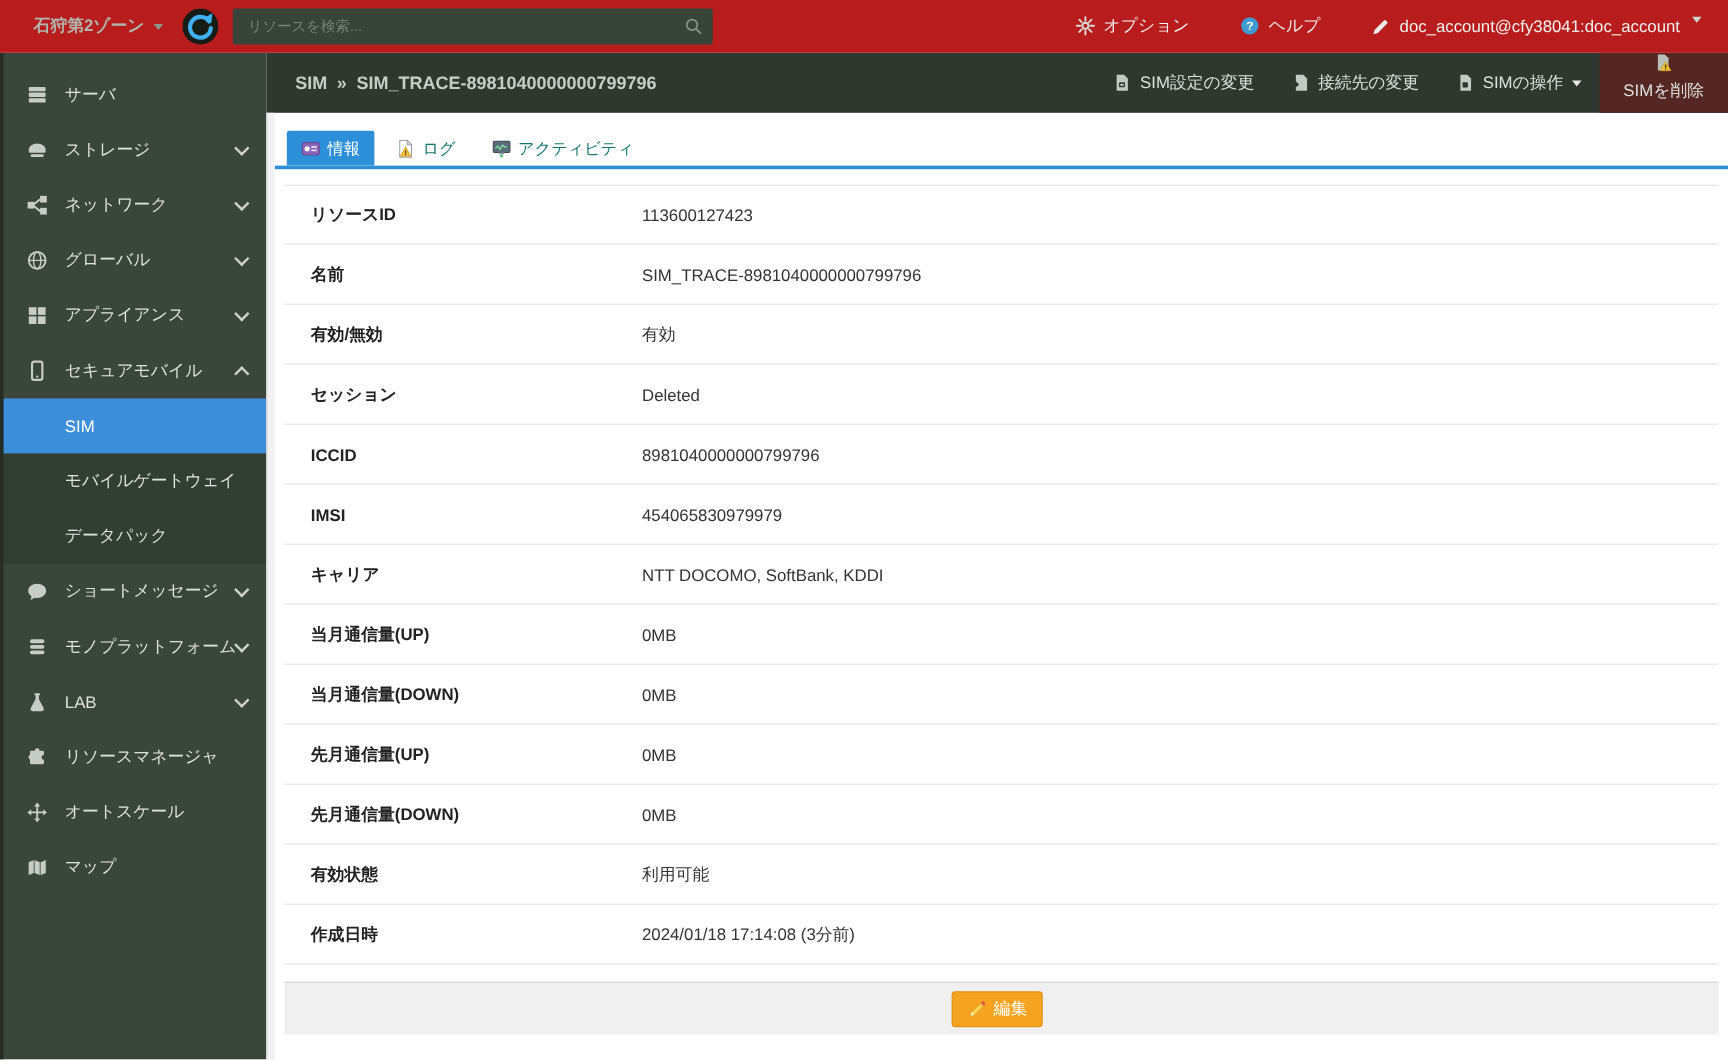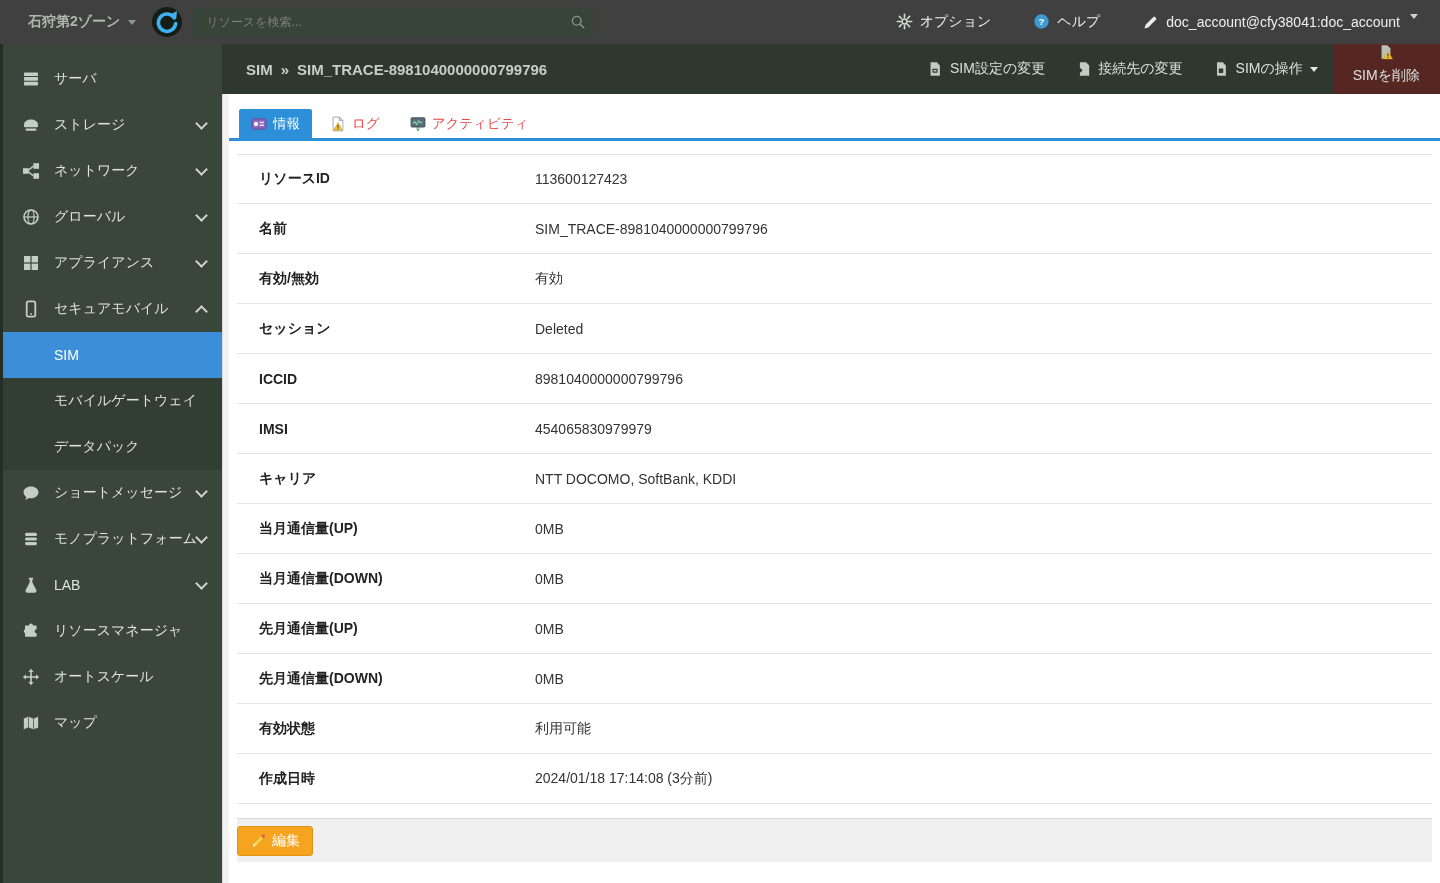--- a/index.html
+++ b/index.html
@@ -1,21 +1,21 @@
 <!DOCTYPE html>
 <html><head>
 <meta charset="utf-8">
 <style>
   html,body{margin:0;padding:0;width:1440px;height:883px;overflow:hidden;
     font-family:"Liberation Sans","DejaVu Sans",sans-serif;background:#fff;}
   .page{position:relative;width:1440px;height:883px;}
   button{font-family:inherit;}
 
   
-  .topbar{position:absolute;left:0;top:0;width:1440px;height:44px;background:#404040;
+  .topbar{position:absolute;left:0;top:0;width:1440px;height:44px;background:#b91c1c;
     display:flex;align-items:center;color:#b9c1b9;font-size:14px;z-index:10;}
   .zone{display:flex;align-items:center;gap:8px;padding:0 14px 0 20px;height:100%;cursor:pointer;}
   .zone .zlabel{color:#aeb6ae;font-weight:bold;}
   .tri{width:0;height:0;border-left:4px solid transparent;border-right:4px solid transparent;
     border-top:5px solid #8d968d;display:inline-block;}
   .refresh{width:30px;height:30px;border:none;border-radius:50%;background:transparent;padding:0;
     margin:0 6px 0 2px;cursor:pointer;}
   .refresh svg{width:30px;height:30px;}
   .search{position:relative;margin-left:6px;width:400px;height:30px;background:#38443a;border-radius:2px;
     display:flex;align-items:center;}
@@ -60,35 +60,35 @@
   .action.danger{background:#562622;padding:0 20px;flex-direction:column;}
 
   
   .scroll-strip{position:absolute;left:222px;top:94px;width:7px;bottom:0;background:#f2f2f2;
     border-left:1px solid #d8d8d8;box-sizing:border-box;z-index:4;}
 
   
   .main{position:absolute;left:229px;top:94px;right:0;bottom:0;background:#fff;}
   .tabstrip{height:47px;box-sizing:border-box;border-bottom:3px solid #2d8fd8;display:flex;
     align-items:flex-end;padding-left:10px;}
-  .tab{display:flex;align-items:center;gap:6px;height:29px;padding:0 12px;font-size:13.5px;color:#ef4444;
+  .tab{display:flex;align-items:center;gap:6px;height:29px;padding:0 12px;font-size:13.5px;color:#0f766e;
     cursor:pointer;border-radius:2px 2px 0 0;margin-right:6px;}
   .tab .t-icon{width:16px;height:16px;display:inline-flex;}
   .tab .t-icon svg{width:16px;height:16px;}
   .tab.active{background:#2d8fd8;color:#fff;}
 
   .detail-table{padding:13px 8px 0 8px;}
   .trow{display:flex;align-items:center;height:50px;border-bottom:1px solid #e4e4e4;box-sizing:border-box;
     padding-left:22px;font-size:14px;color:#333;}
   .trow:first-child{border-top:1px solid #e4e4e4;}
   .tlabel{width:276px;font-weight:bold;color:#222;flex:none;}
   .tvalue{color:#333;text-align:right;}
 
   .footerbar{margin:14px 8px 0 8px;height:44px;background:#f0f0f0;border-top:1px solid #d8d8d8;
-    box-sizing:border-box;display:flex;justify-content:flex-start;align-items:center;}
+    box-sizing:border-box;display:flex;justify-content:center;align-items:center;}
   .edit-btn{display:flex;align-items:center;gap:6px;height:30px;padding:0 12px;margin-right:7px;
     background:#f6a41f;border:1px solid #e09417;border-radius:3px;color:#fff;font-size:14px;cursor:pointer;}
   .edit-btn .e-icon{width:16px;height:16px;display:inline-flex;}
   .edit-btn .e-icon svg{width:16px;height:16px;}
 </style>
 </head>
 <body>
 
 <div class="page">
 

